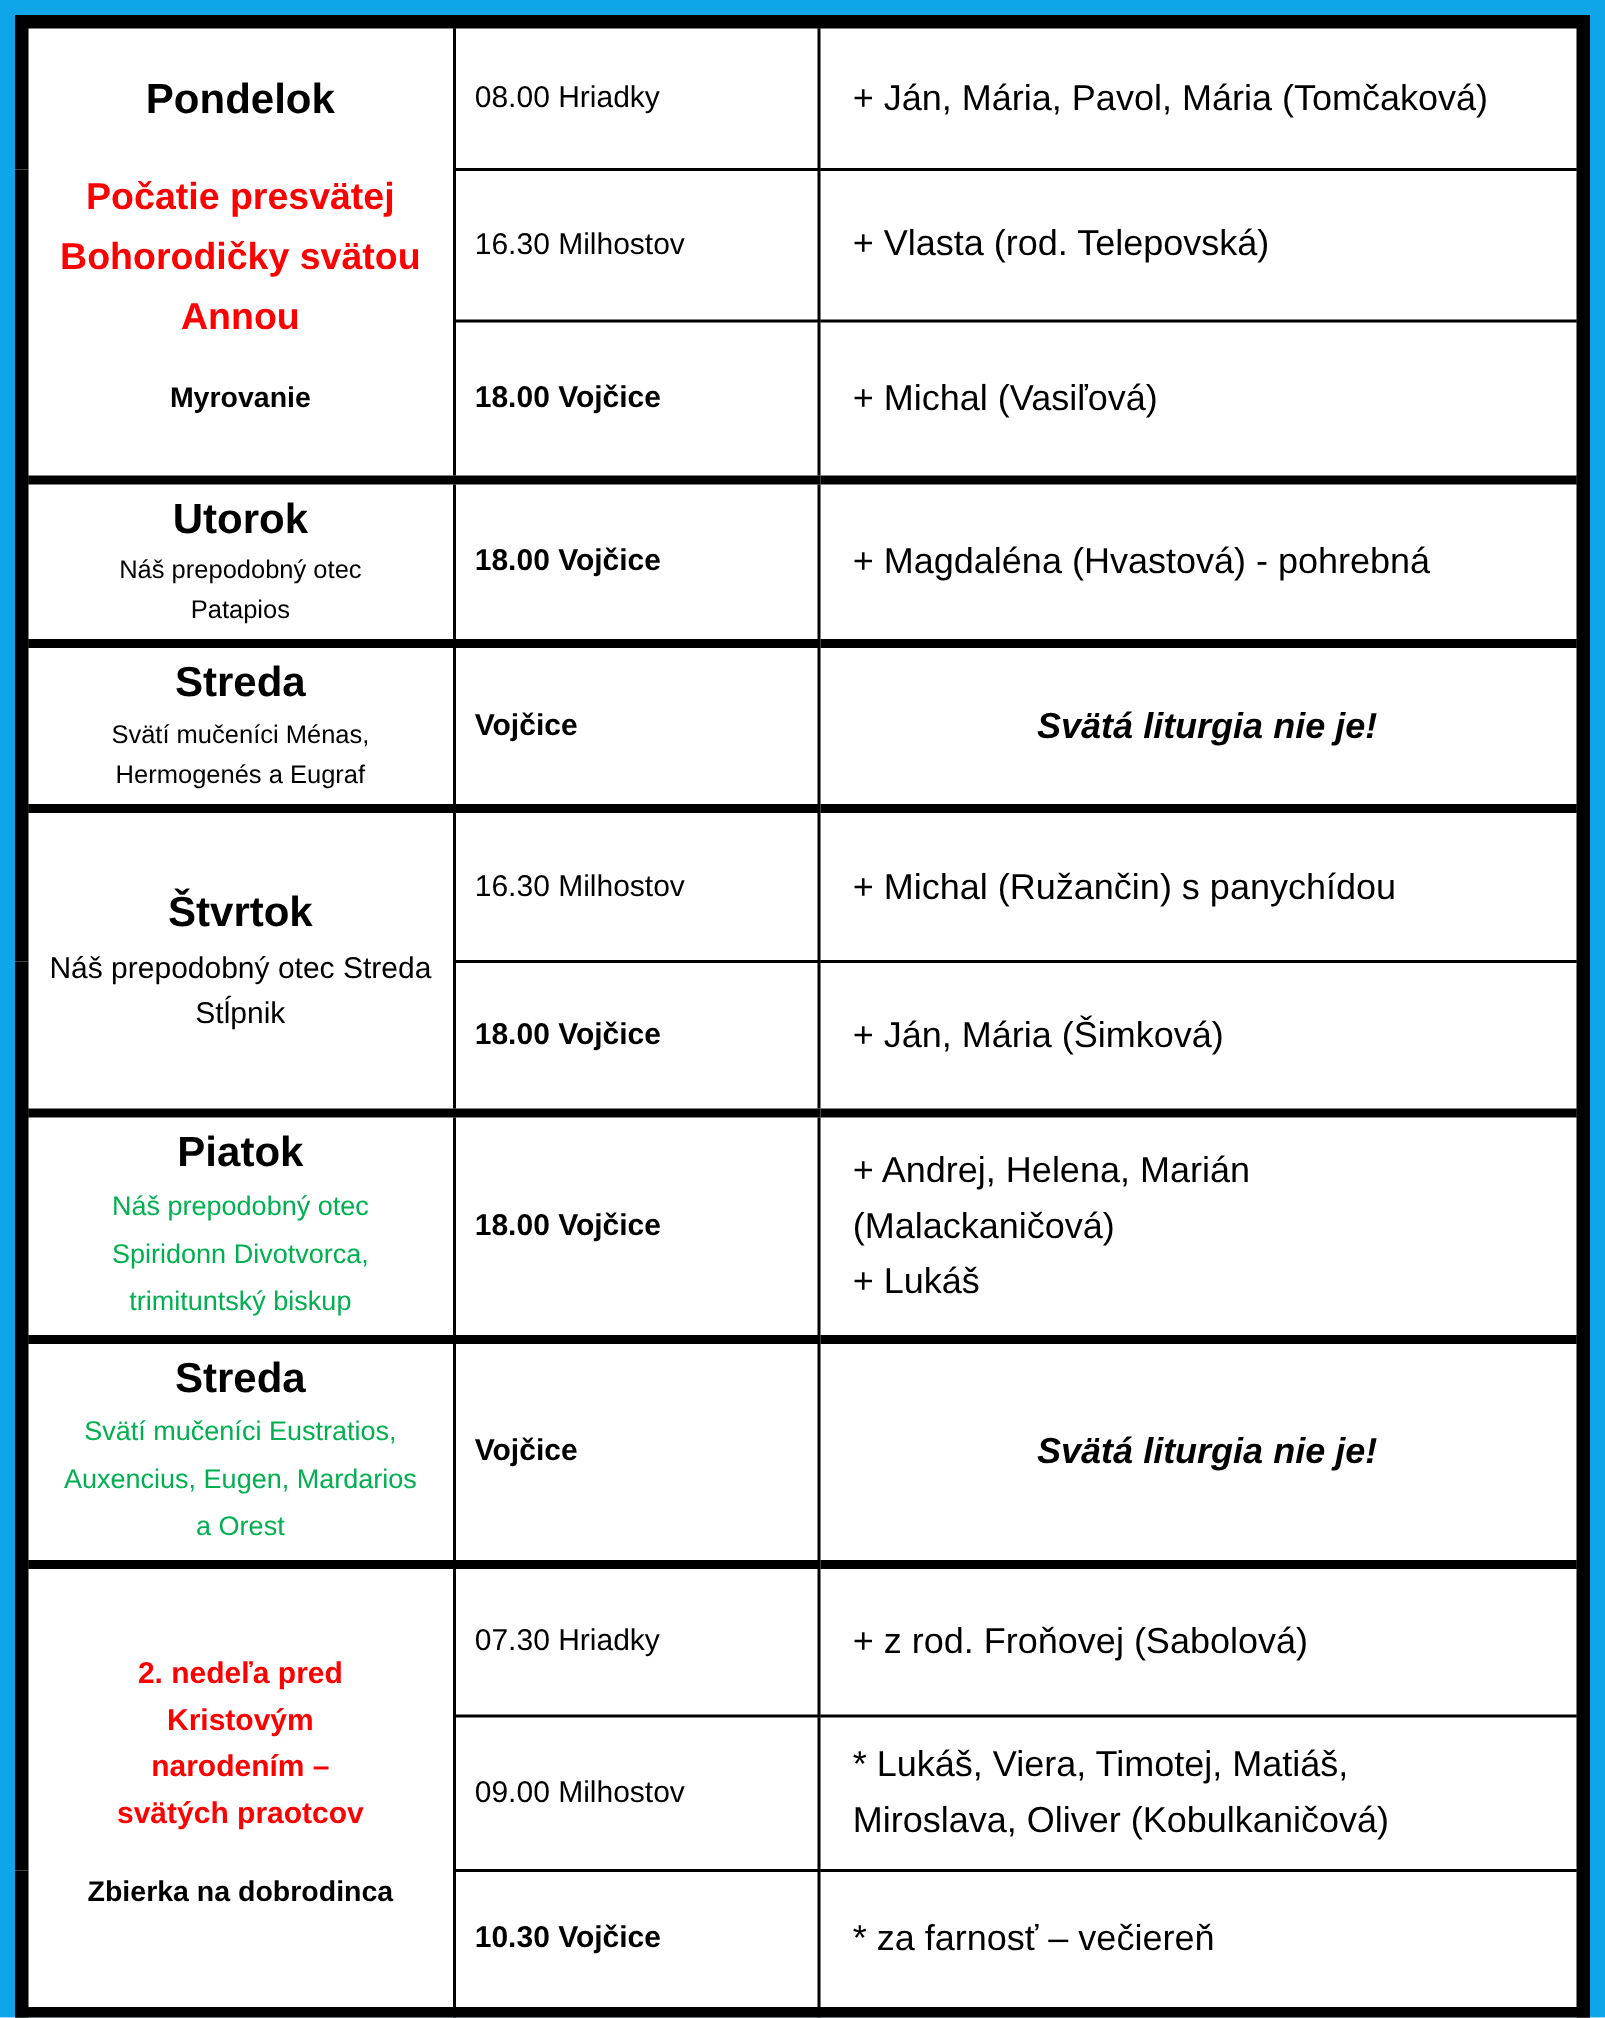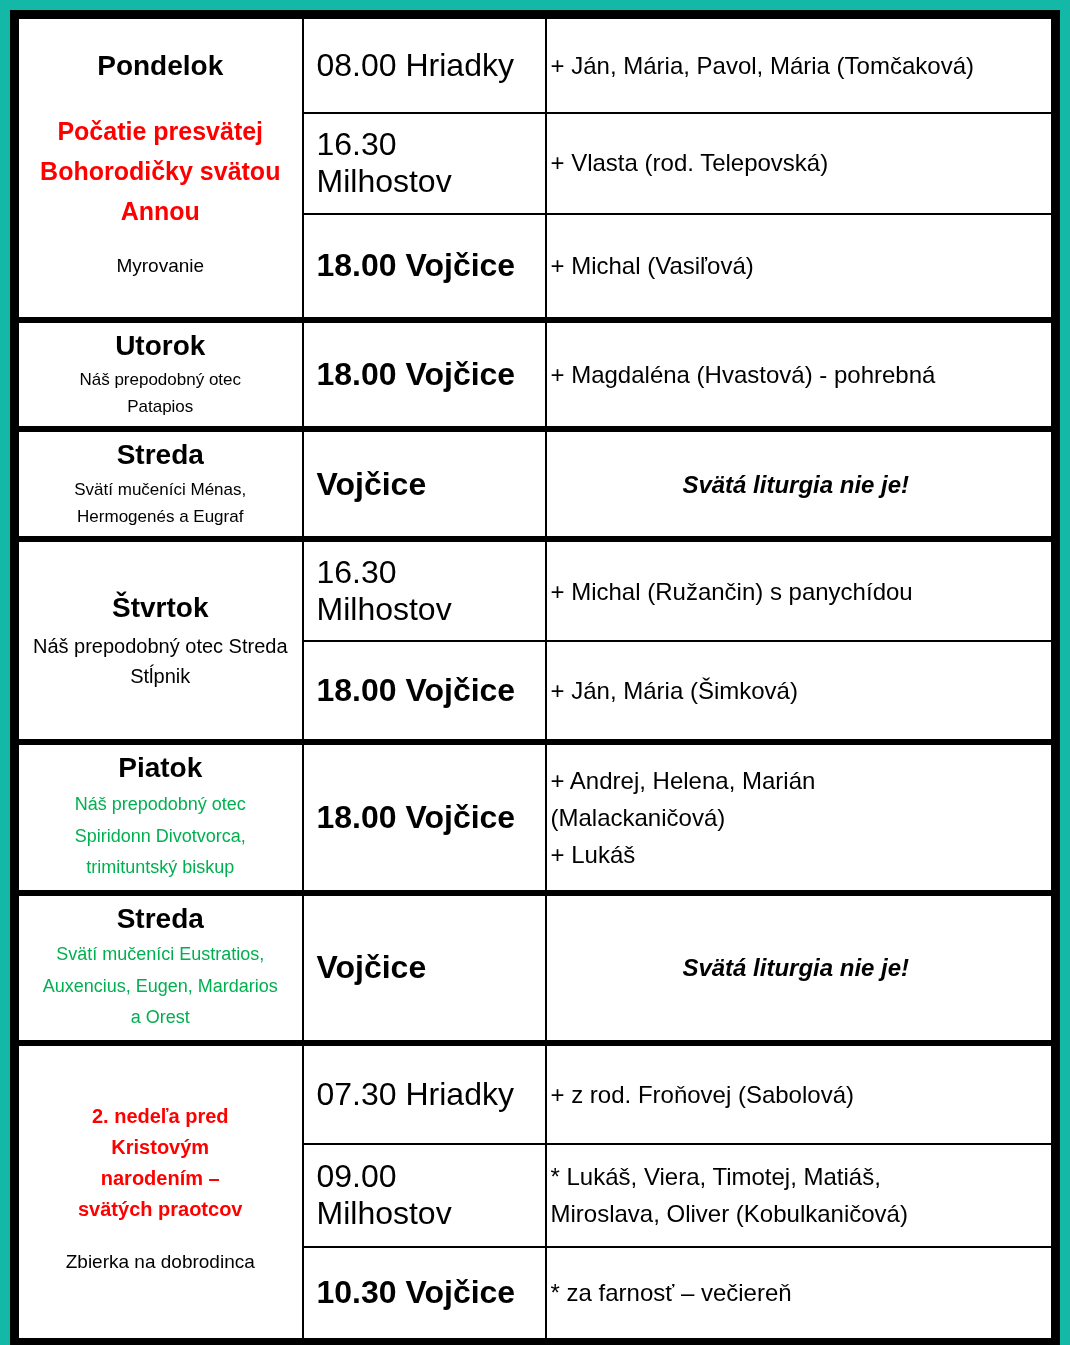--- a/index.html
+++ b/index.html
@@ -7,21 +7,21 @@
     padding: 0;
     background: #bdd7ee;
     font-family: "Liberation Sans", sans-serif;
     color: #000;
   }
   .page {
     width: 1070px;
     height: 1345px;
     box-sizing: border-box;
     padding: 10px 10px;
-    background: #14b8a6;
+    background: #0ea5e9;
   }
   table.schedule {
     border-collapse: collapse;
     width: 1050px;
     table-layout: fixed;
     background: #ffffff;
     border: 9px solid #000;
   }
   td {
     border: 2px solid #000;
@@ -74,36 +74,36 @@
   }
   .day-desc-green {
     color: #00b050;
     font-size: 18px;
     line-height: 1.75;
     white-space: pre-line;
     margin-top: 4px;
   }
   .day-note {
     font-size: 19px;
-    font-weight: normal;
+    font-weight: bold;
     margin-bottom: 10px;
   }
 
   
   td.time {
-    font-size: 32px;
+    font-size: 20px;
     padding-left: 13px;
     padding-right: 4px;
   }
   .bold { font-weight: bold; }
 
   
   td.intent {
     font-size: 24px;
-    padding: 8px 10px 8px 4px;
+    padding: 8px 10px 8px 22px;
     line-height: 1.55;
     white-space: pre-line;
   }
   td.intent.noliturgy {
     font-weight: bold;
     font-style: italic;
     text-align: center;
     white-space: normal;
   }
 </style>

